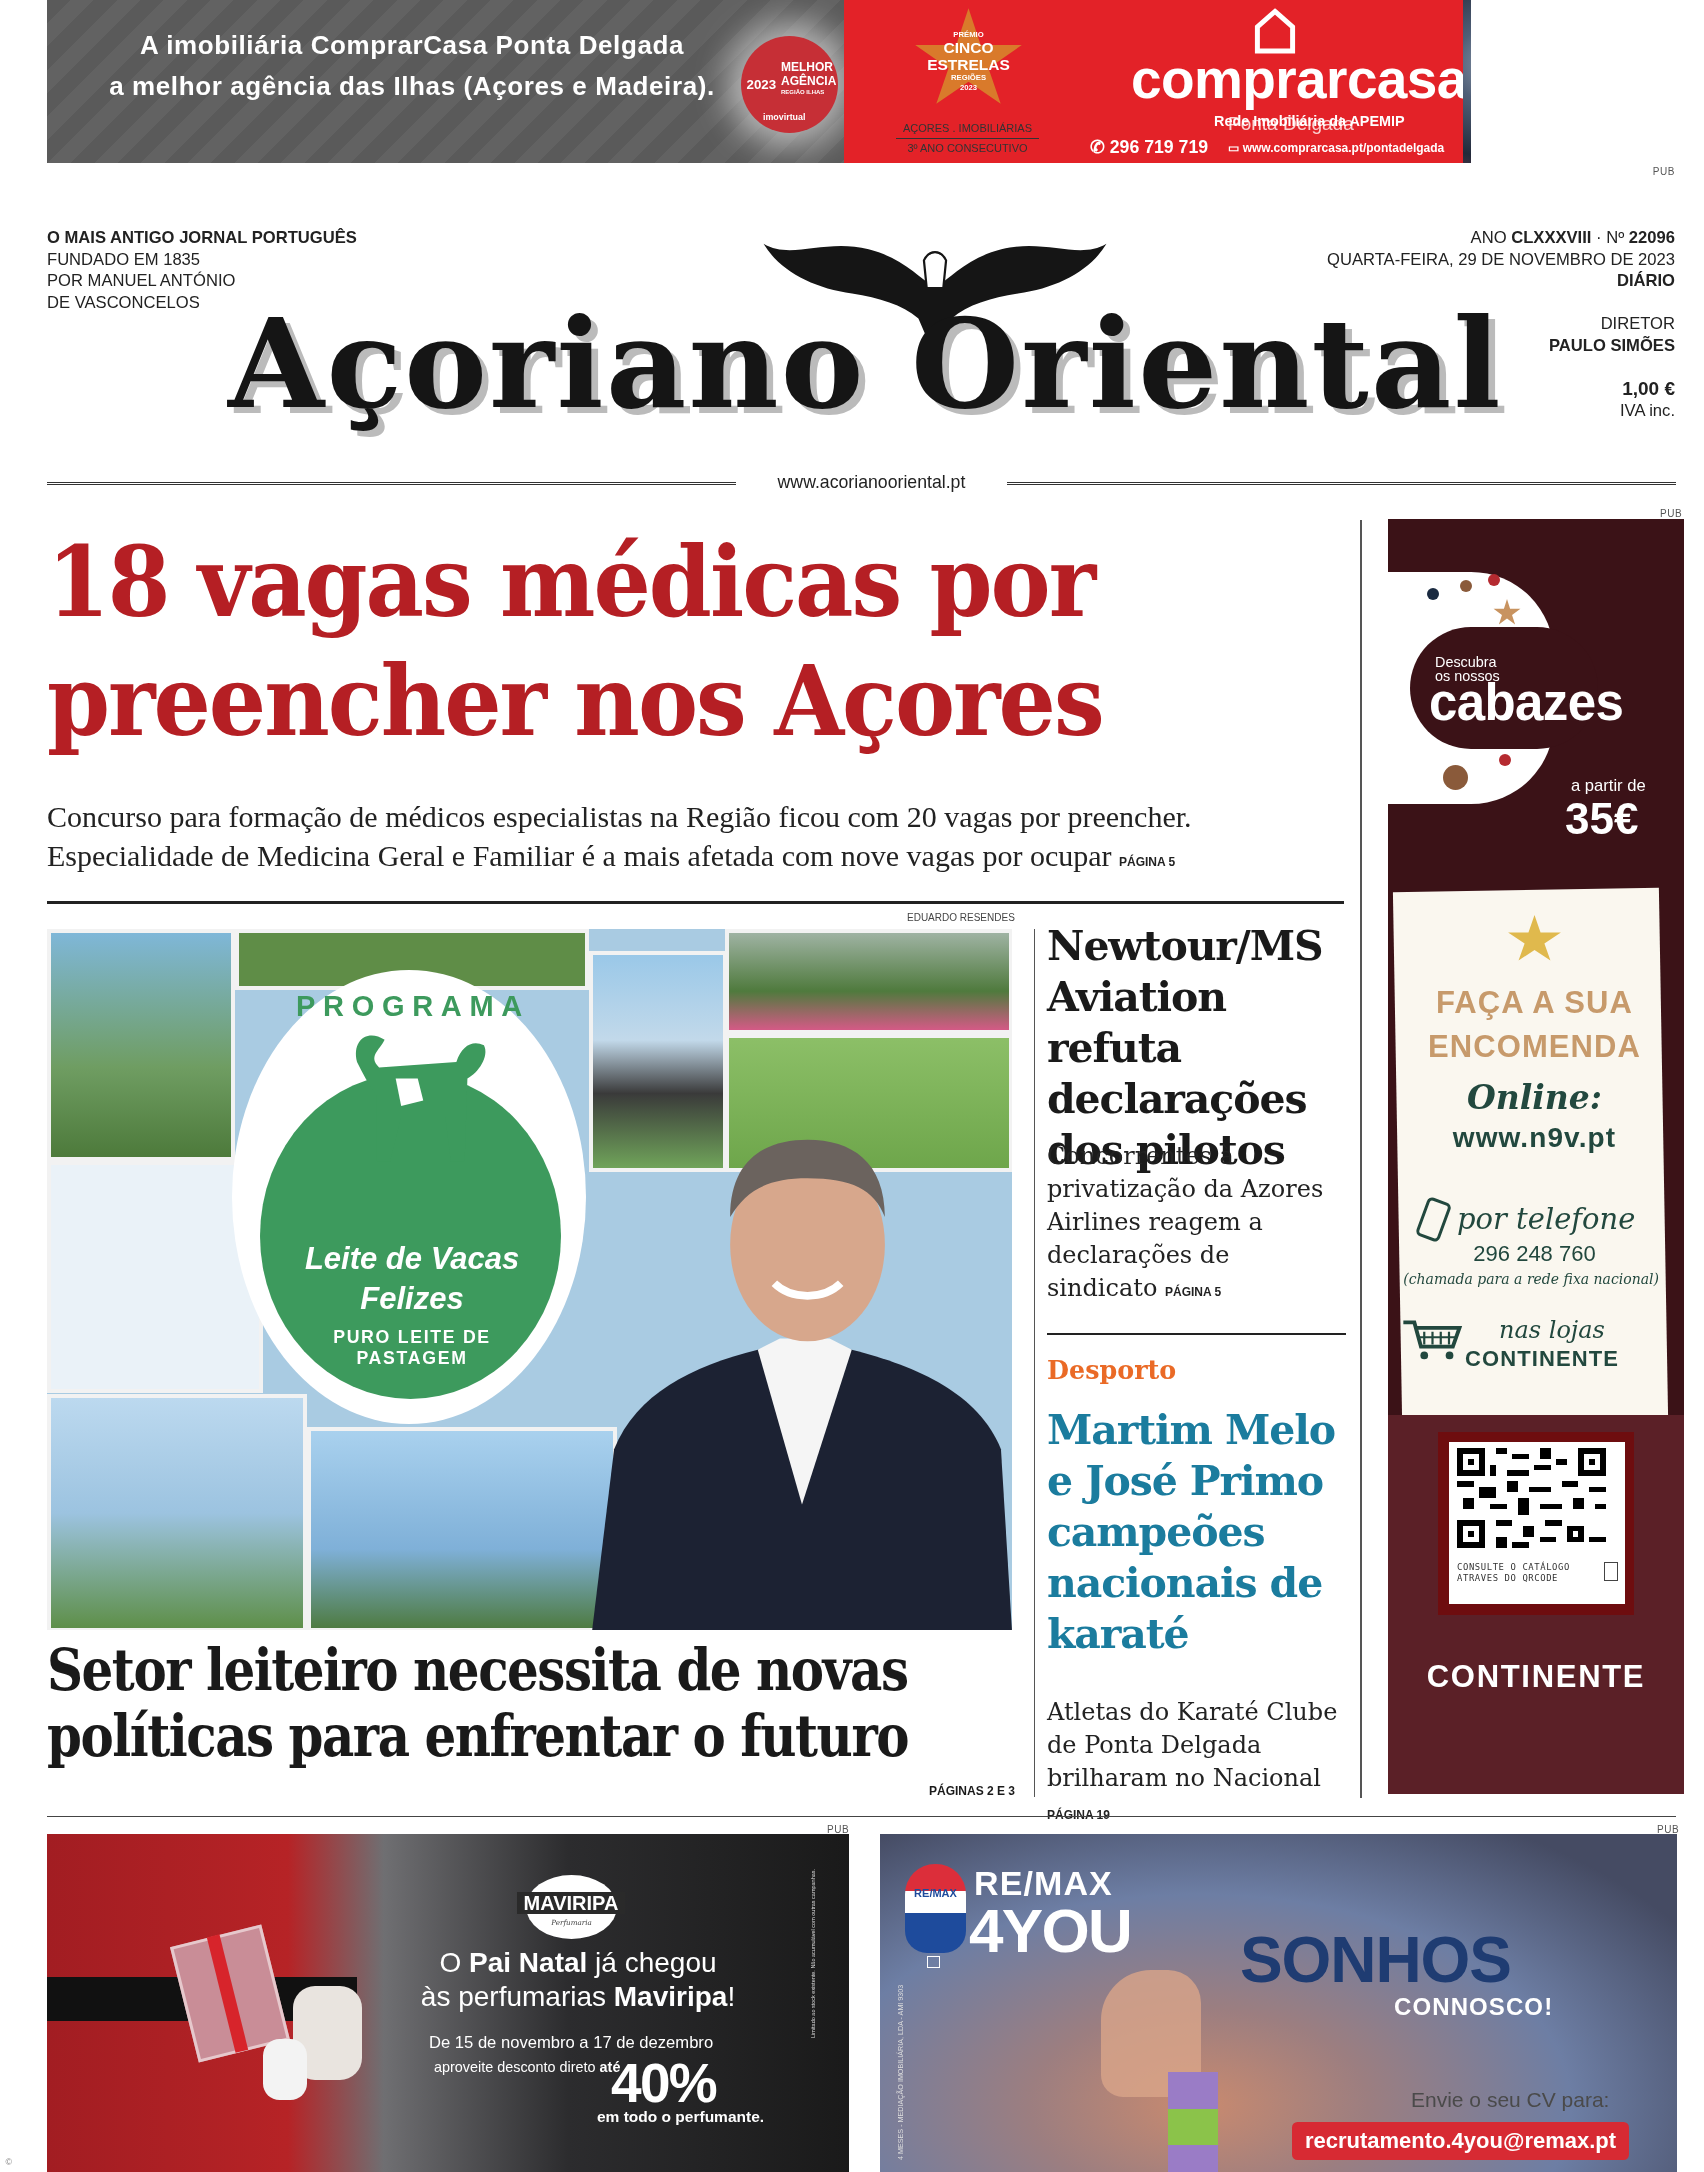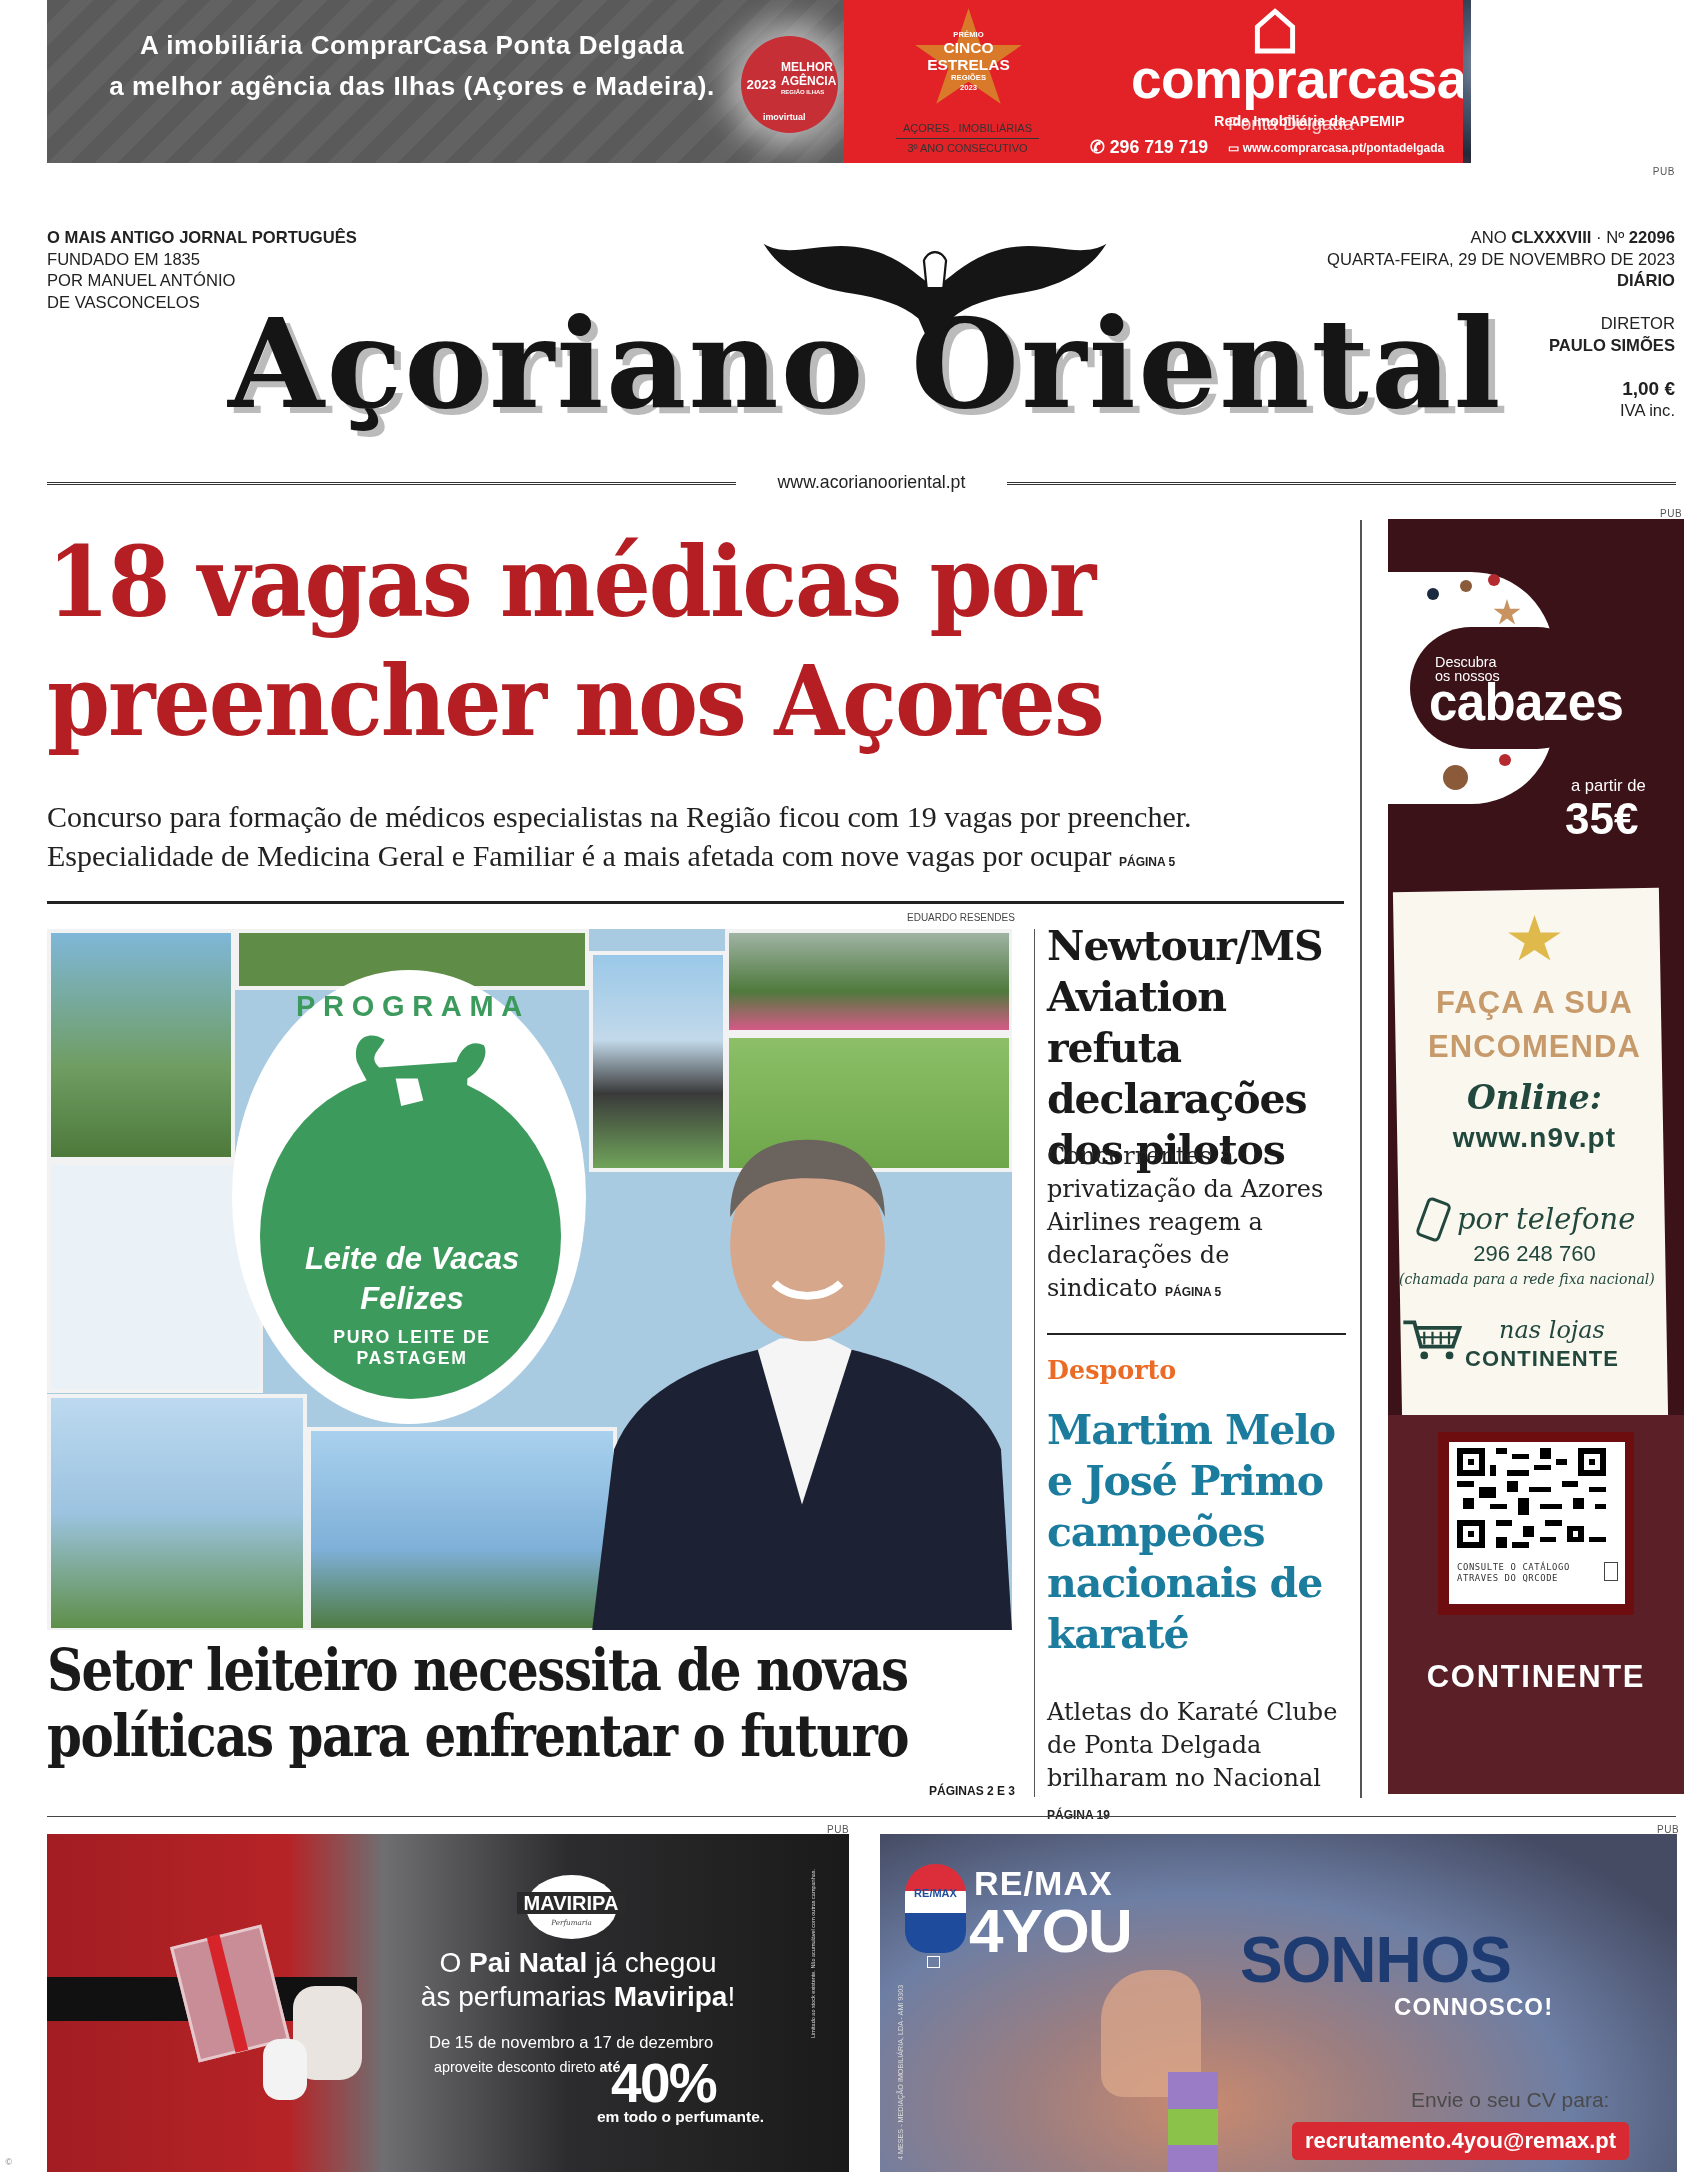--- a/index.html
+++ b/index.html
@@ -99,21 +99,21 @@
   #right-ad .price { position: absolute; left: 177px; top: 275px; color: #fff; font-size: 44px; font-weight: bold; }
   #right-ad .card { position: absolute; left: 10px; top: 371px; width: 266px; height: 586px; background: #faf7ef; transform: rotate(-1deg); }
   #right-ad .gold-star { position: absolute; left: 119px; top: 396px; width: 55px; height: 50px; background: #e0b94d;
     clip-path: polygon(50% 0%, 61% 35%, 98% 35%, 68% 57%, 79% 91%, 50% 70%, 21% 91%, 32% 57%, 2% 35%, 39% 35%); }
   #right-ad .faca { position: absolute; left: 22px; top: 462px; width: 249px; text-align: center; color: #c79a6b; font-size: 31px; line-height: 44px; font-weight: bold; letter-spacing: 1.1px; }
   #right-ad .online { position: absolute; left: 22px; top: 559px; width: 249px; text-align: center; color: #22483e; font-size: 33px; font-weight: bold; font-style: italic; font-family: "DejaVu Serif", serif; }
   #right-ad .n9v { position: absolute; left: 22px; top: 603px; width: 249px; text-align: center; color: #22483e; font-size: 28px; font-weight: bold; letter-spacing: 1.1px; }
   #right-ad .phone-icon { position: absolute; left: 33px; top: 680px; width: 25px; height: 41px; border: 3.3px solid #22483e; border-radius: 5.5px; transform: rotate(20deg); }
   #right-ad .portel { position: absolute; left: 69px; top: 683px; color: #22483e; font-size: 29px; font-family: "DejaVu Serif", serif; font-style: italic; }
   #right-ad .tel { position: absolute; left: 22px; top: 722px; width: 249px; text-align: center; color: #22483e; font-size: 22px; }
-  #right-ad .telnote { position: absolute; left: 11px; top: 752px; width: 260px; text-align: left; color: #22483e; font-size: 14px; font-style: italic; font-family: "DejaVu Serif", serif; }
+  #right-ad .telnote { position: absolute; left: 11px; top: 752px; width: 260px; text-align: right; color: #22483e; font-size: 14px; font-style: italic; font-family: "DejaVu Serif", serif; }
   #right-ad .cart-icon { position: absolute; left: 14px; top: 799px; width: 61px; height: 44px; }
   #right-ad .naslojas { position: absolute; left: 111px; top: 797px; color: #22483e; font-size: 24px; font-family: "DejaVu Serif", serif; font-style: italic; }
   #right-ad .contsmall { position: absolute; left: 77px; top: 827px; color: #22483e; font-size: 22px; font-weight: bold; letter-spacing: 1.1px; }
   #right-ad .lower { position: absolute; left: 0; top: 896px; width: 296px; height: 387px; background: #5b2027; }
   #right-ad .qr-frame { position: absolute; left: 50px; top: 913px; width: 196px; height: 183px; background: #6e0d0f; }
   #right-ad .qr-white { position: absolute; left: 61px; top: 923px; width: 176px; height: 162px; background: #fff; }
   #right-ad .qr { position: absolute; left: 69px; top: 929px; width: 149px; height: 100px; }
   #right-ad .qr-cap { position: absolute; left: 69px; top: 1043px; width: 127px; color: #333; font-size: 8.9px; line-height: 11px; letter-spacing: 0.6px; font-family: "DejaVu Sans Mono", monospace; }
   #right-ad .qr-doc-icon { position: absolute; left: 216px; top: 1043px; width: 14.4px; height: 19px; border: 1.7px solid #444; }
   #right-ad .continente { position: absolute; left: 0; top: 1140px; width: 296px; text-align: center; color: #fff; font-size: 31px; font-weight: bold; letter-spacing: 1.7px; }
@@ -234,21 +234,21 @@
 </div>
 
 <div id="site-line" class="abs">
   <div class="rule" style="left:0;width:689px"></div>
   <div class="url">www.acorianooriental.pt</div>
   <div class="rule" style="left:960px;width:669px"></div>
 </div>
 
 <div id="lead-head" class="abs">18 vagas médicas por preencher nos Açores</div>
 <div id="lead-dek" class="abs">
-  <span>Concurso para formação de médicos especialistas na Região ficou com 19 vagas por preencher. Especialidade de Medicina Geral e Familiar é a mais afetada com nove vagas por ocupar</span>
+  <span>Concurso para formação de médicos especialistas na Região ficou com 20 vagas por preencher. Especialidade de Medicina Geral e Familiar é a mais afetada com nove vagas por ocupar</span>
   <span class="pg">PÁGINA 5</span>
 </div>
 <div id="lead-rule" class="abs"></div>
 <div id="photo-credit" class="abs">EDUARDO RESENDES</div>
 
 <div id="main-photo" class="abs">
   <div class="tile" style="left:0;top:0;width:188px;height:232px;background:linear-gradient(180deg,#7fb7d8 0%,#6f9d62 60%,#4d7a3b 100%)"></div>
   <div class="tile" style="left:188px;top:0;width:354px;height:61px;background:#5f8d47"></div>
   <div class="tile" style="left:678px;top:0;width:288px;height:105px;background:linear-gradient(180deg,#9fb3a3 0%,#4f7a3d 60%,#d45a86 100%)"></div>
   <div class="tile" style="left:678px;top:105px;width:288px;height:138px;background:linear-gradient(180deg,#8cbf67 0%,#6ea64b 100%)"></div>

